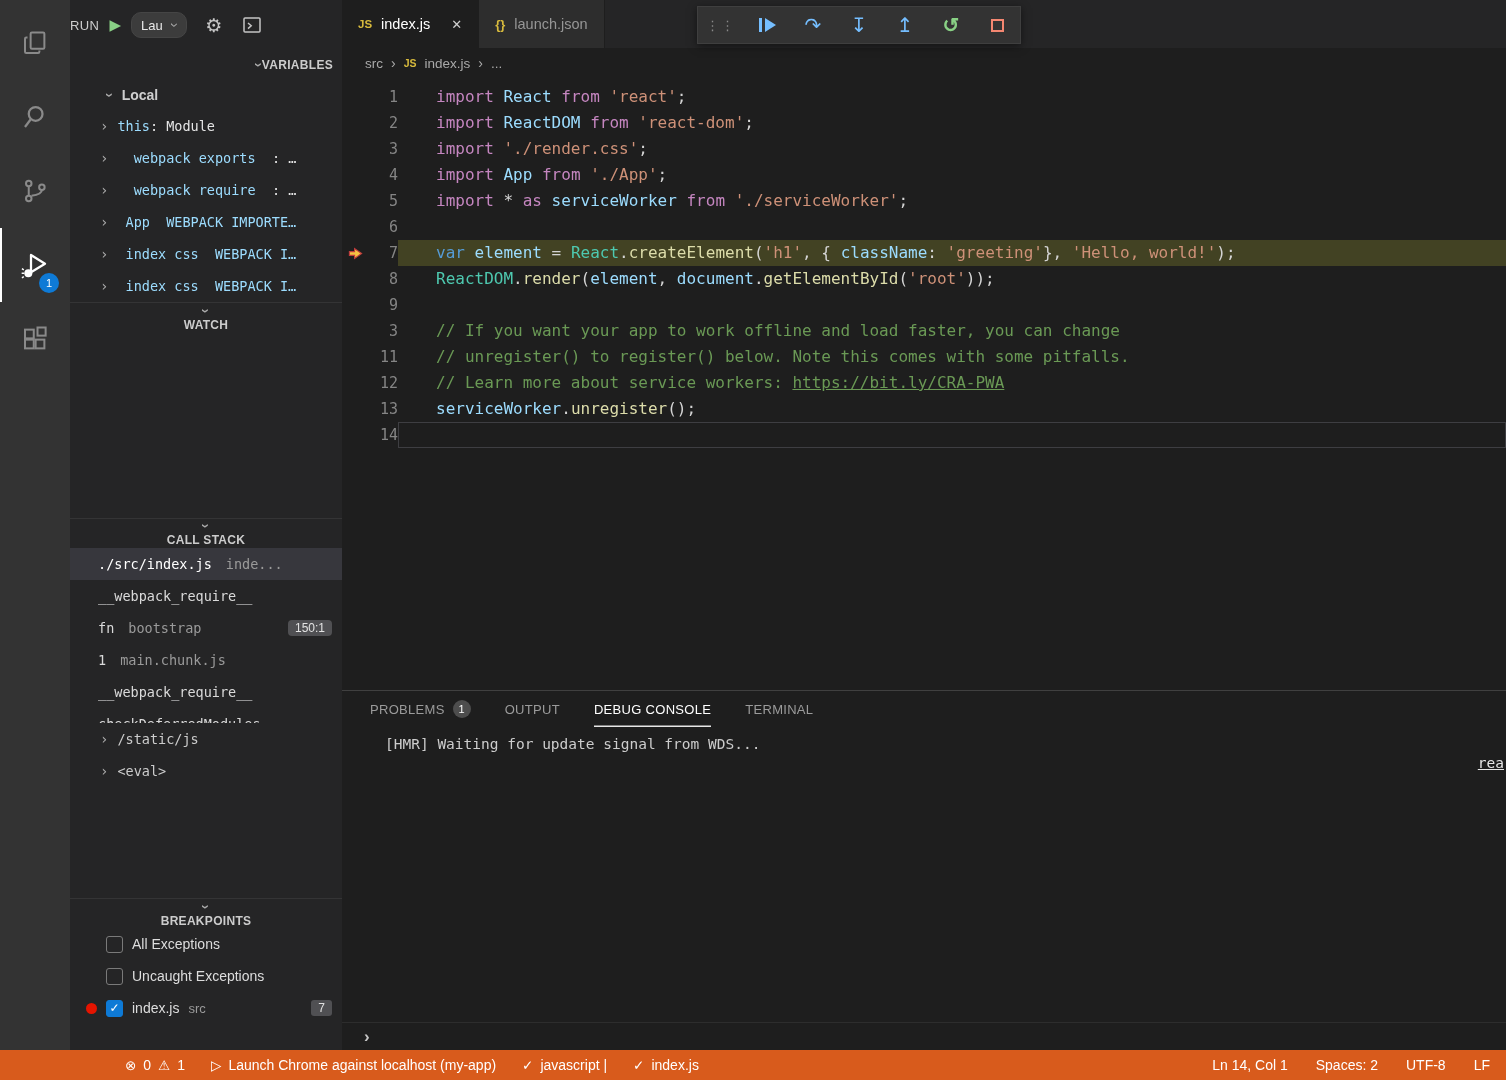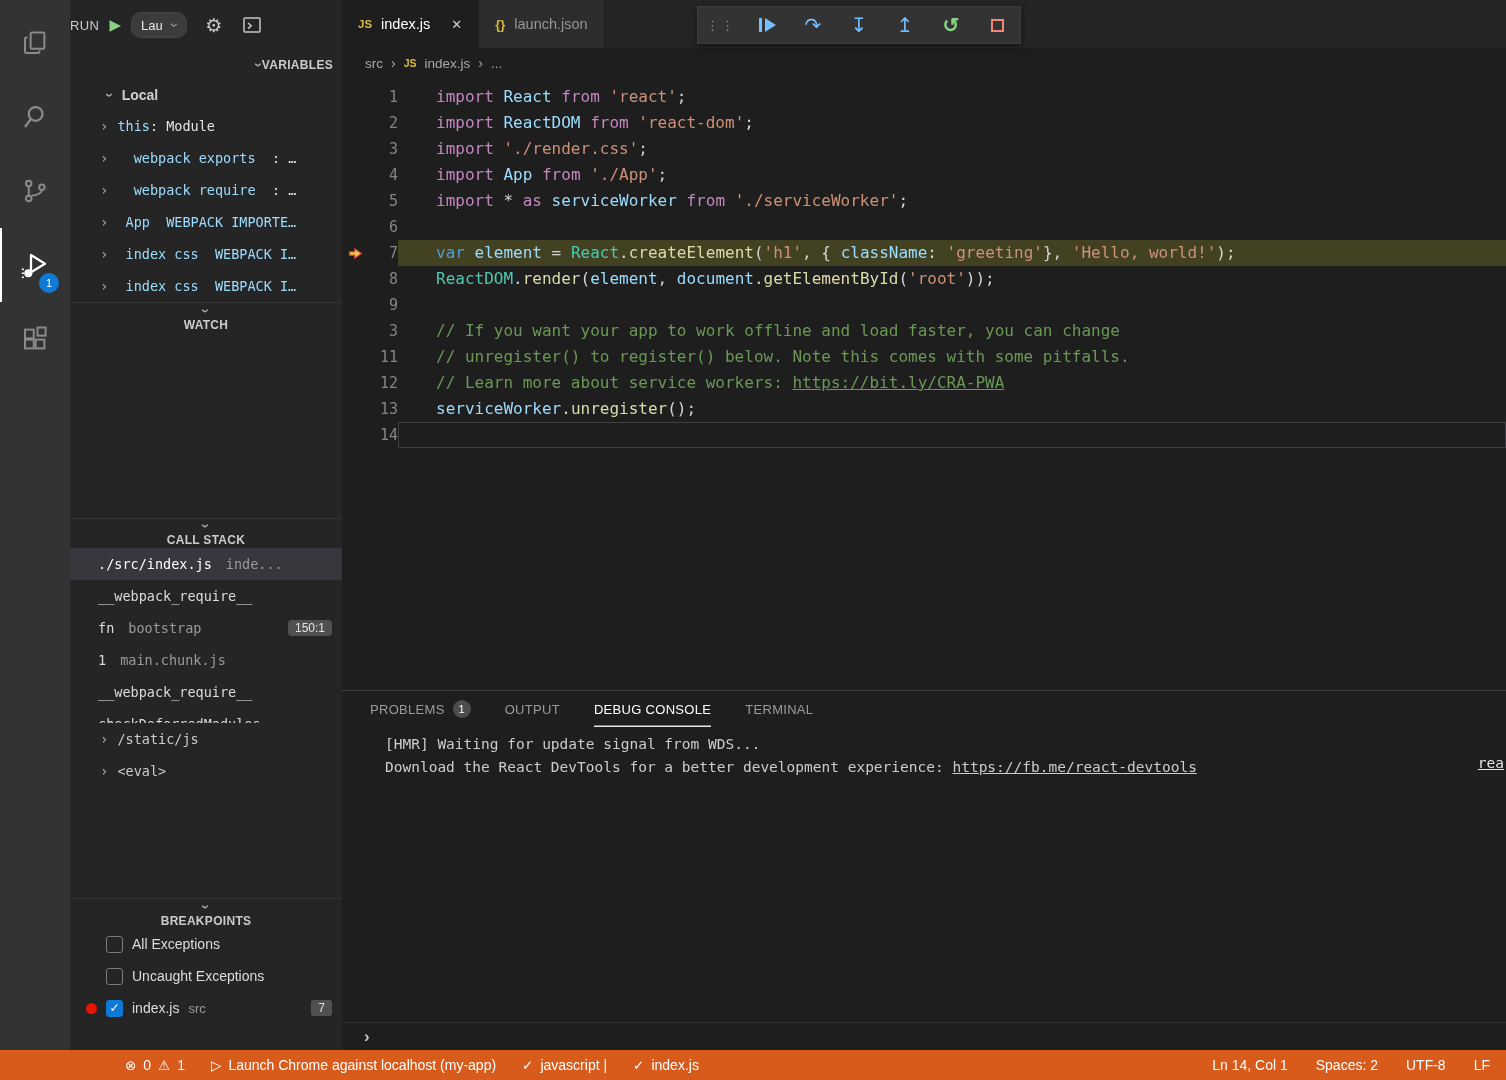--- a/index.html
+++ b/index.html
@@ -433,21 +433,20 @@
           <div class="ptab active">
             <span>DEBUG CONSOLE</span>
           </div>
           <div class="ptab">
             <span>TERMINAL</span>
           </div>
         </div>
       <div class="panel-content" id="panel-content">
         <span class="panel-right-text">rea</span>
       <div class="console-line"><span>[HMR] Waiting for update signal from WDS...</span></div>
-          <div class="console-line"><span>Download the React DevTools for a better development experience: </span><span class="console-link">https://fb.me/react-devtools</span></div>
         </div>
       <div class="panel-input">
         <span class="prompt">›</span>
       </div>
     </div>
   </div>
 </div>
 
 <footer class="statusbar">
   <div class="sb-left">

